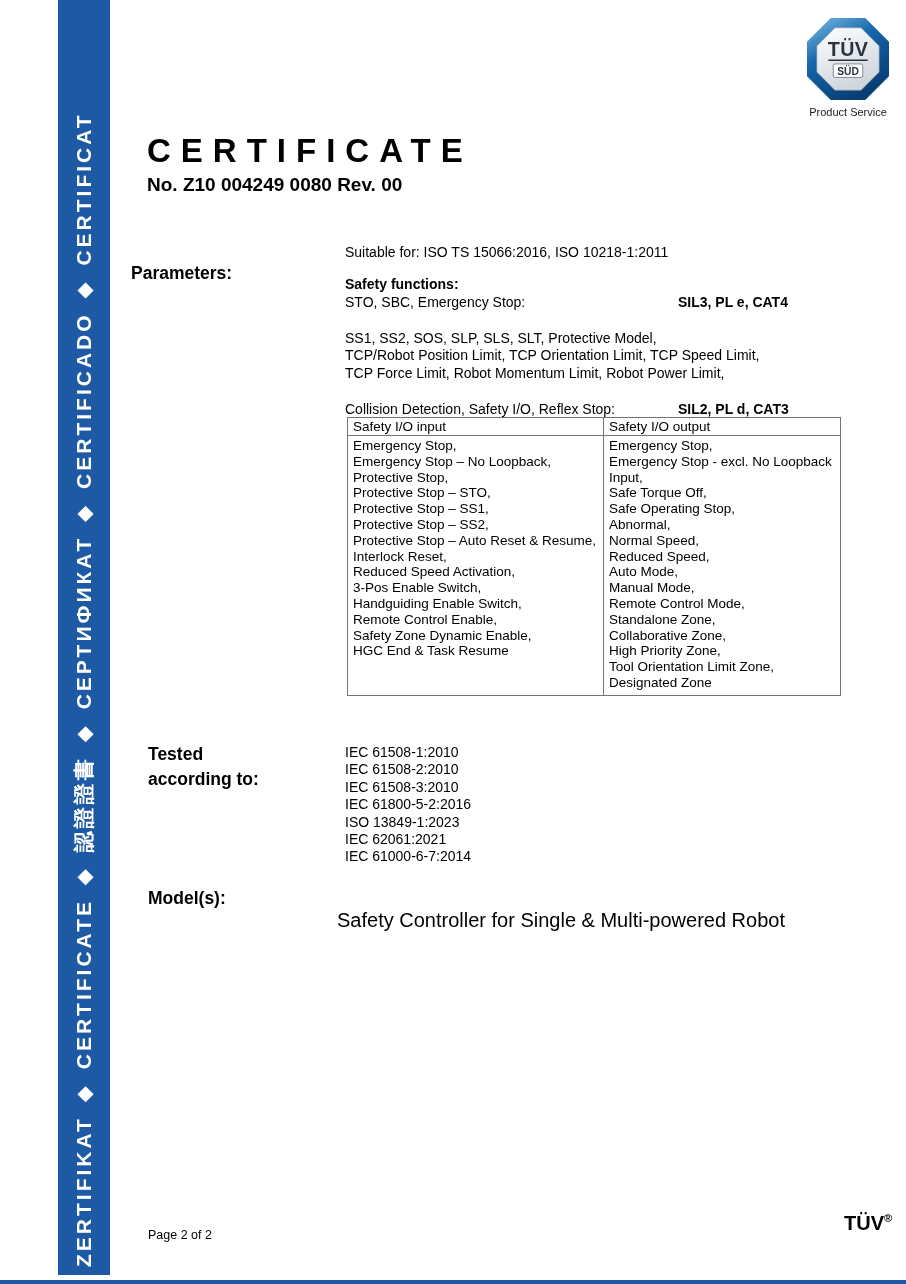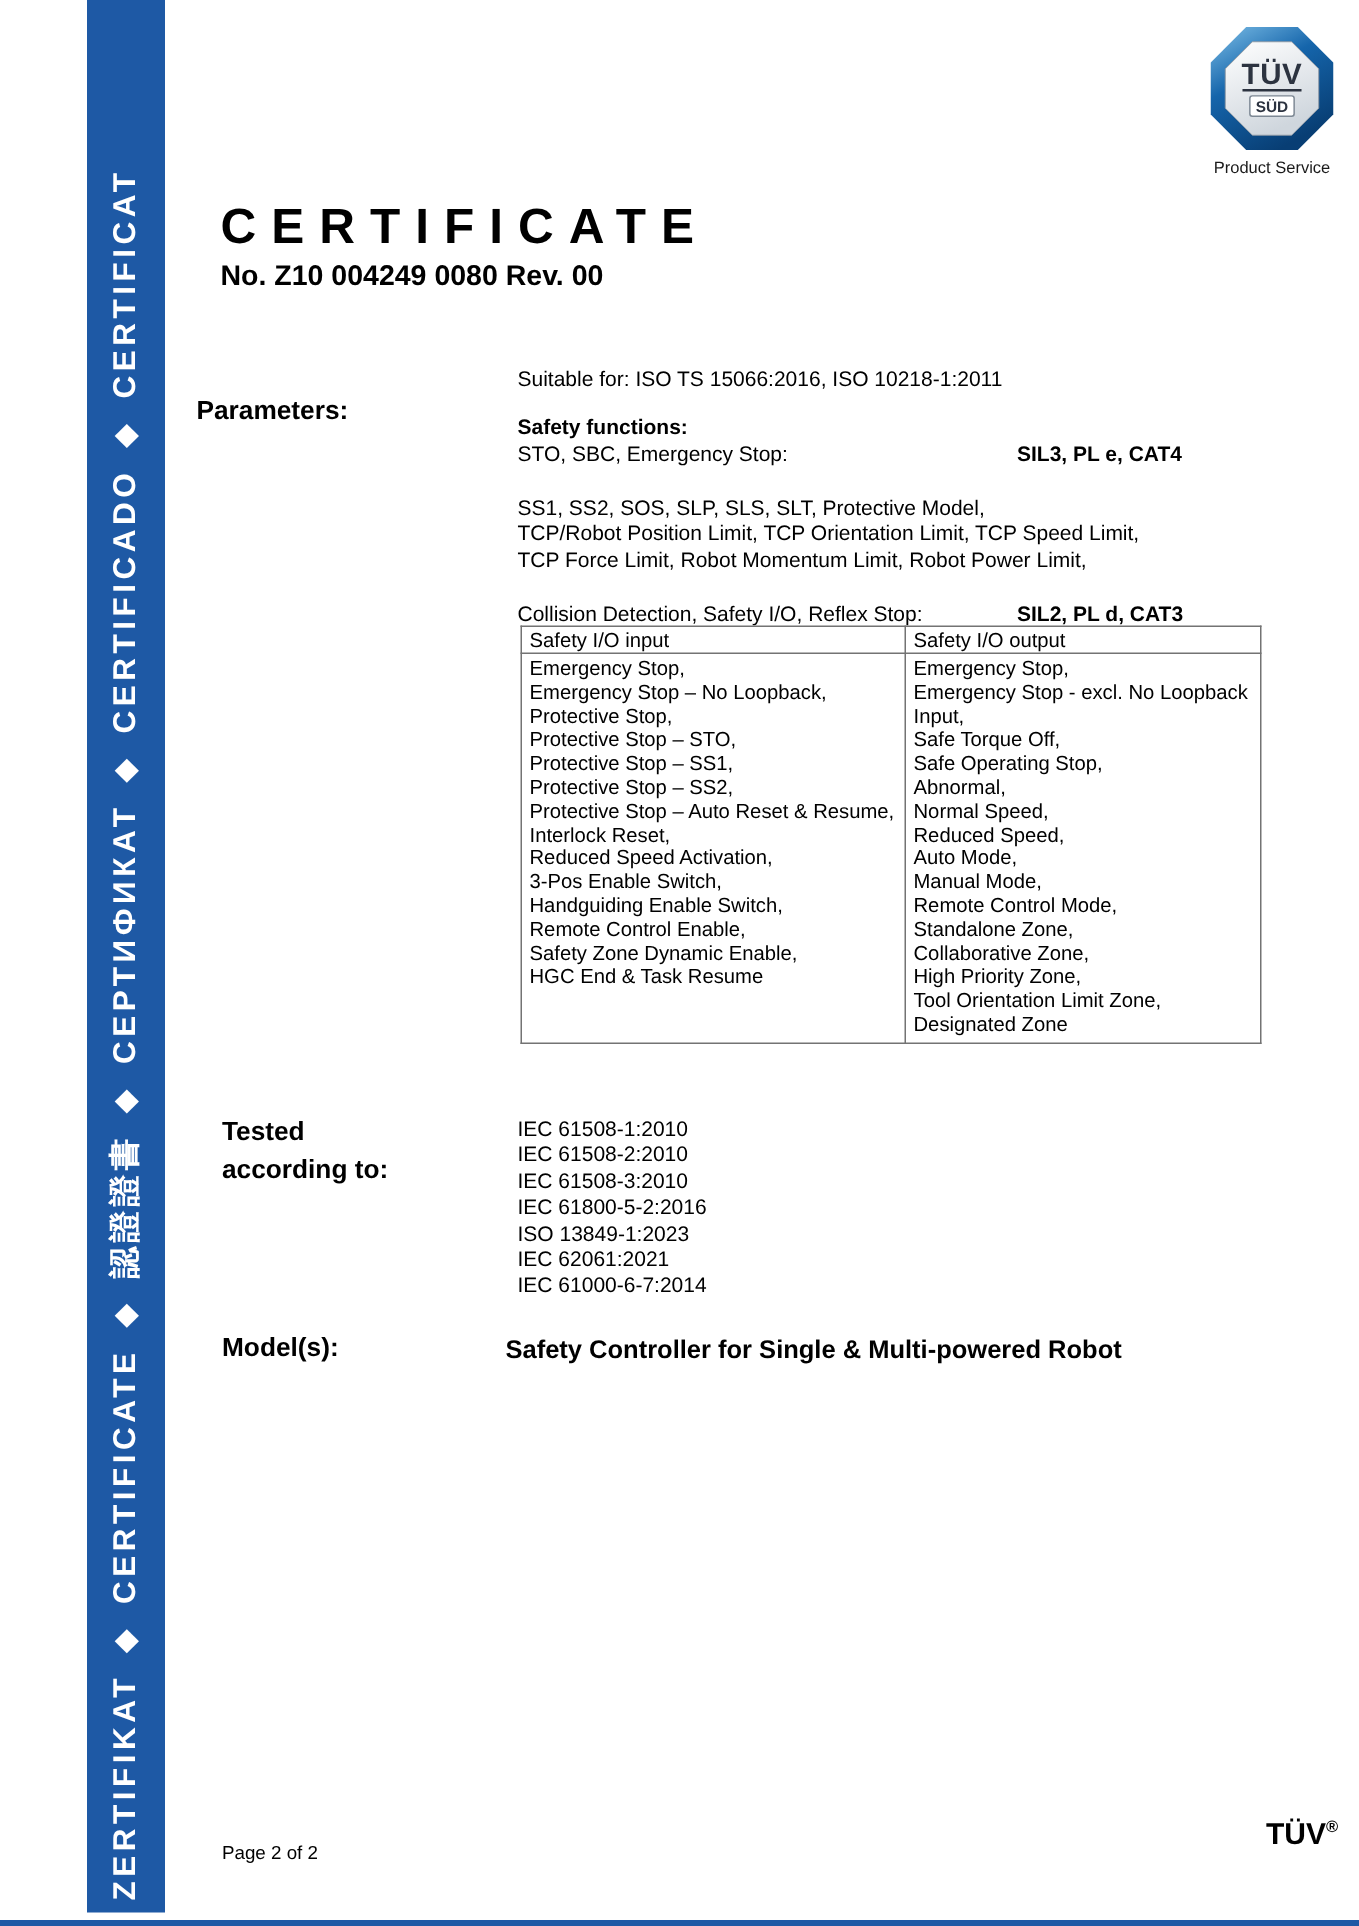--- a/index.html
+++ b/index.html
@@ -48,21 +48,21 @@
   .io-table th{height:18px;}
   .io-table td{vertical-align:top;height:260px;padding-top:2px;}
   .io-list div{line-height:15.8px;}
   .col-input .io-list div{white-space:nowrap;}
 
   
   .tested-label{left:148px;top:742px;width:120px;line-height:24.5px;}
   .standards{position:absolute;left:345px;top:744px;}
   .standards div{line-height:17.4px;font-size:14px;}
   .models-label{left:148px;top:888px;}
-  .model-value{position:absolute;left:337px;top:890px;font-size:17px;font-weight:bold;white-space:nowrap;}
+  .model-value{position:absolute;left:337px;top:909px;font-size:20px;font-weight:normal;white-space:nowrap;}
 
   
   .footer-page{position:absolute;left:148px;top:1228px;font-size:12.5px;}
   .footer-company{position:absolute;left:148px;top:1244px;font-size:12.5px;white-space:nowrap;}
   .footer-tuv{position:absolute;left:844px;top:1212px;font-size:20px;font-weight:bold;white-space:nowrap;}
   .footer-tuv sup{font-size:11px;}
 </style>
 </head>
 <body>
 

